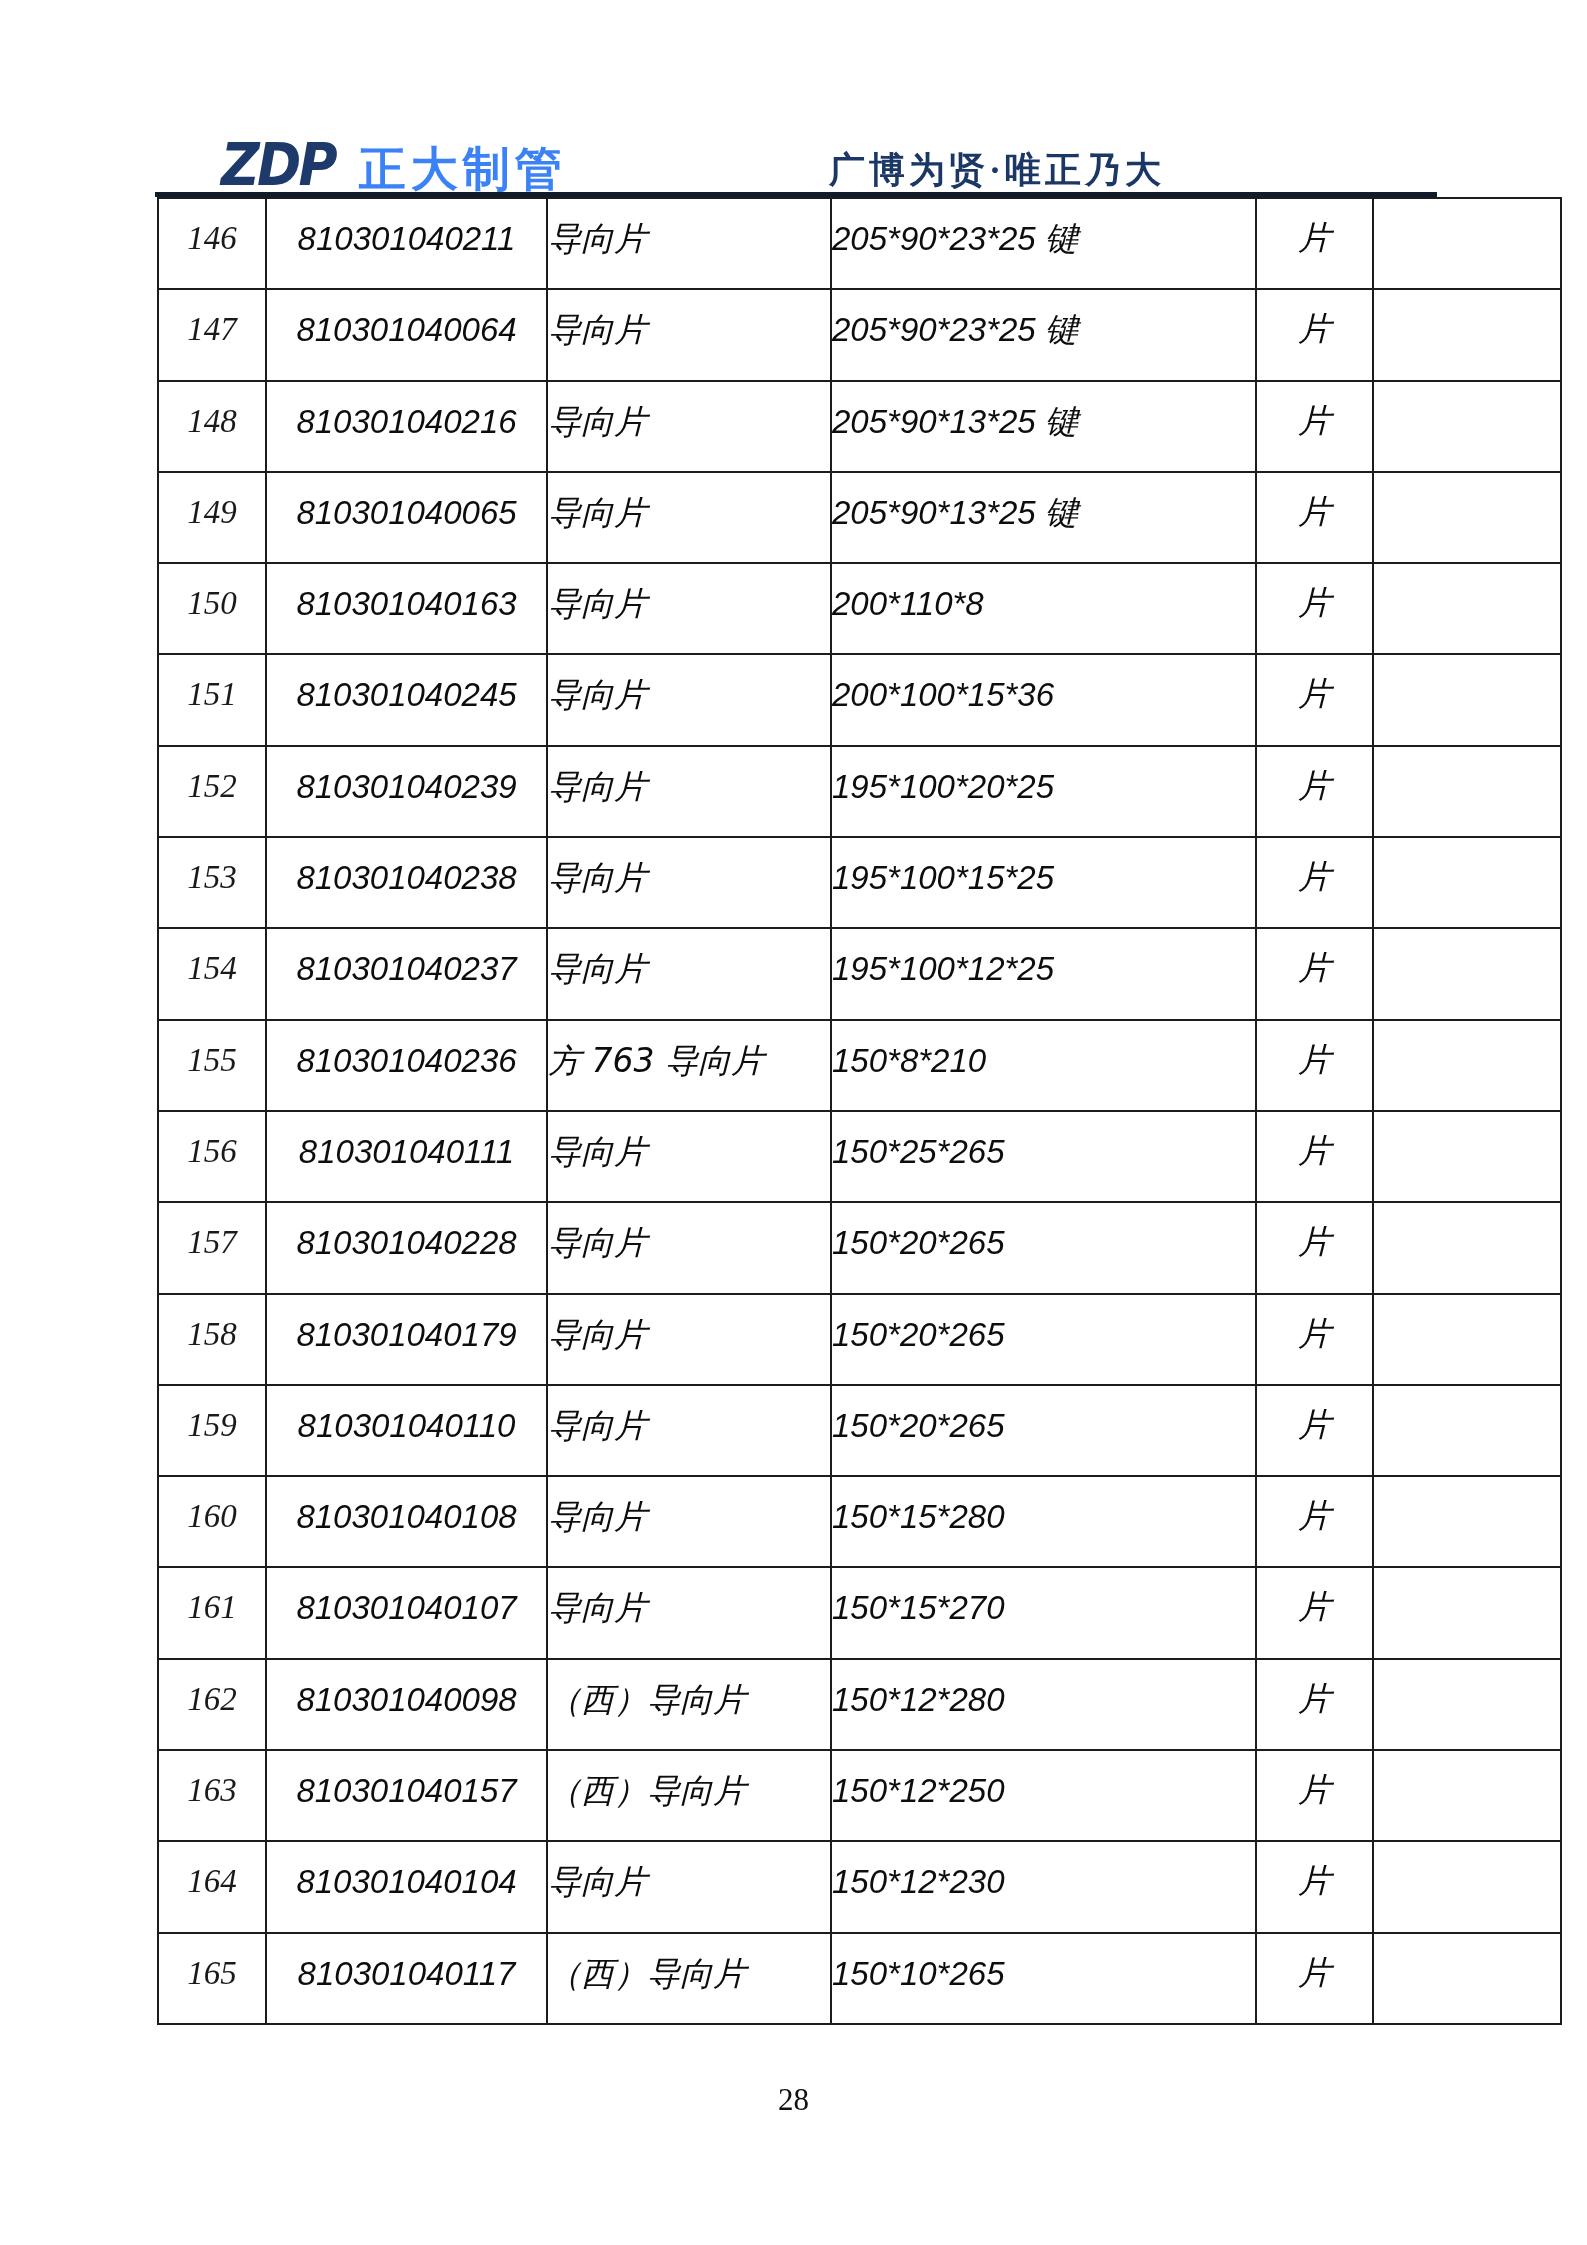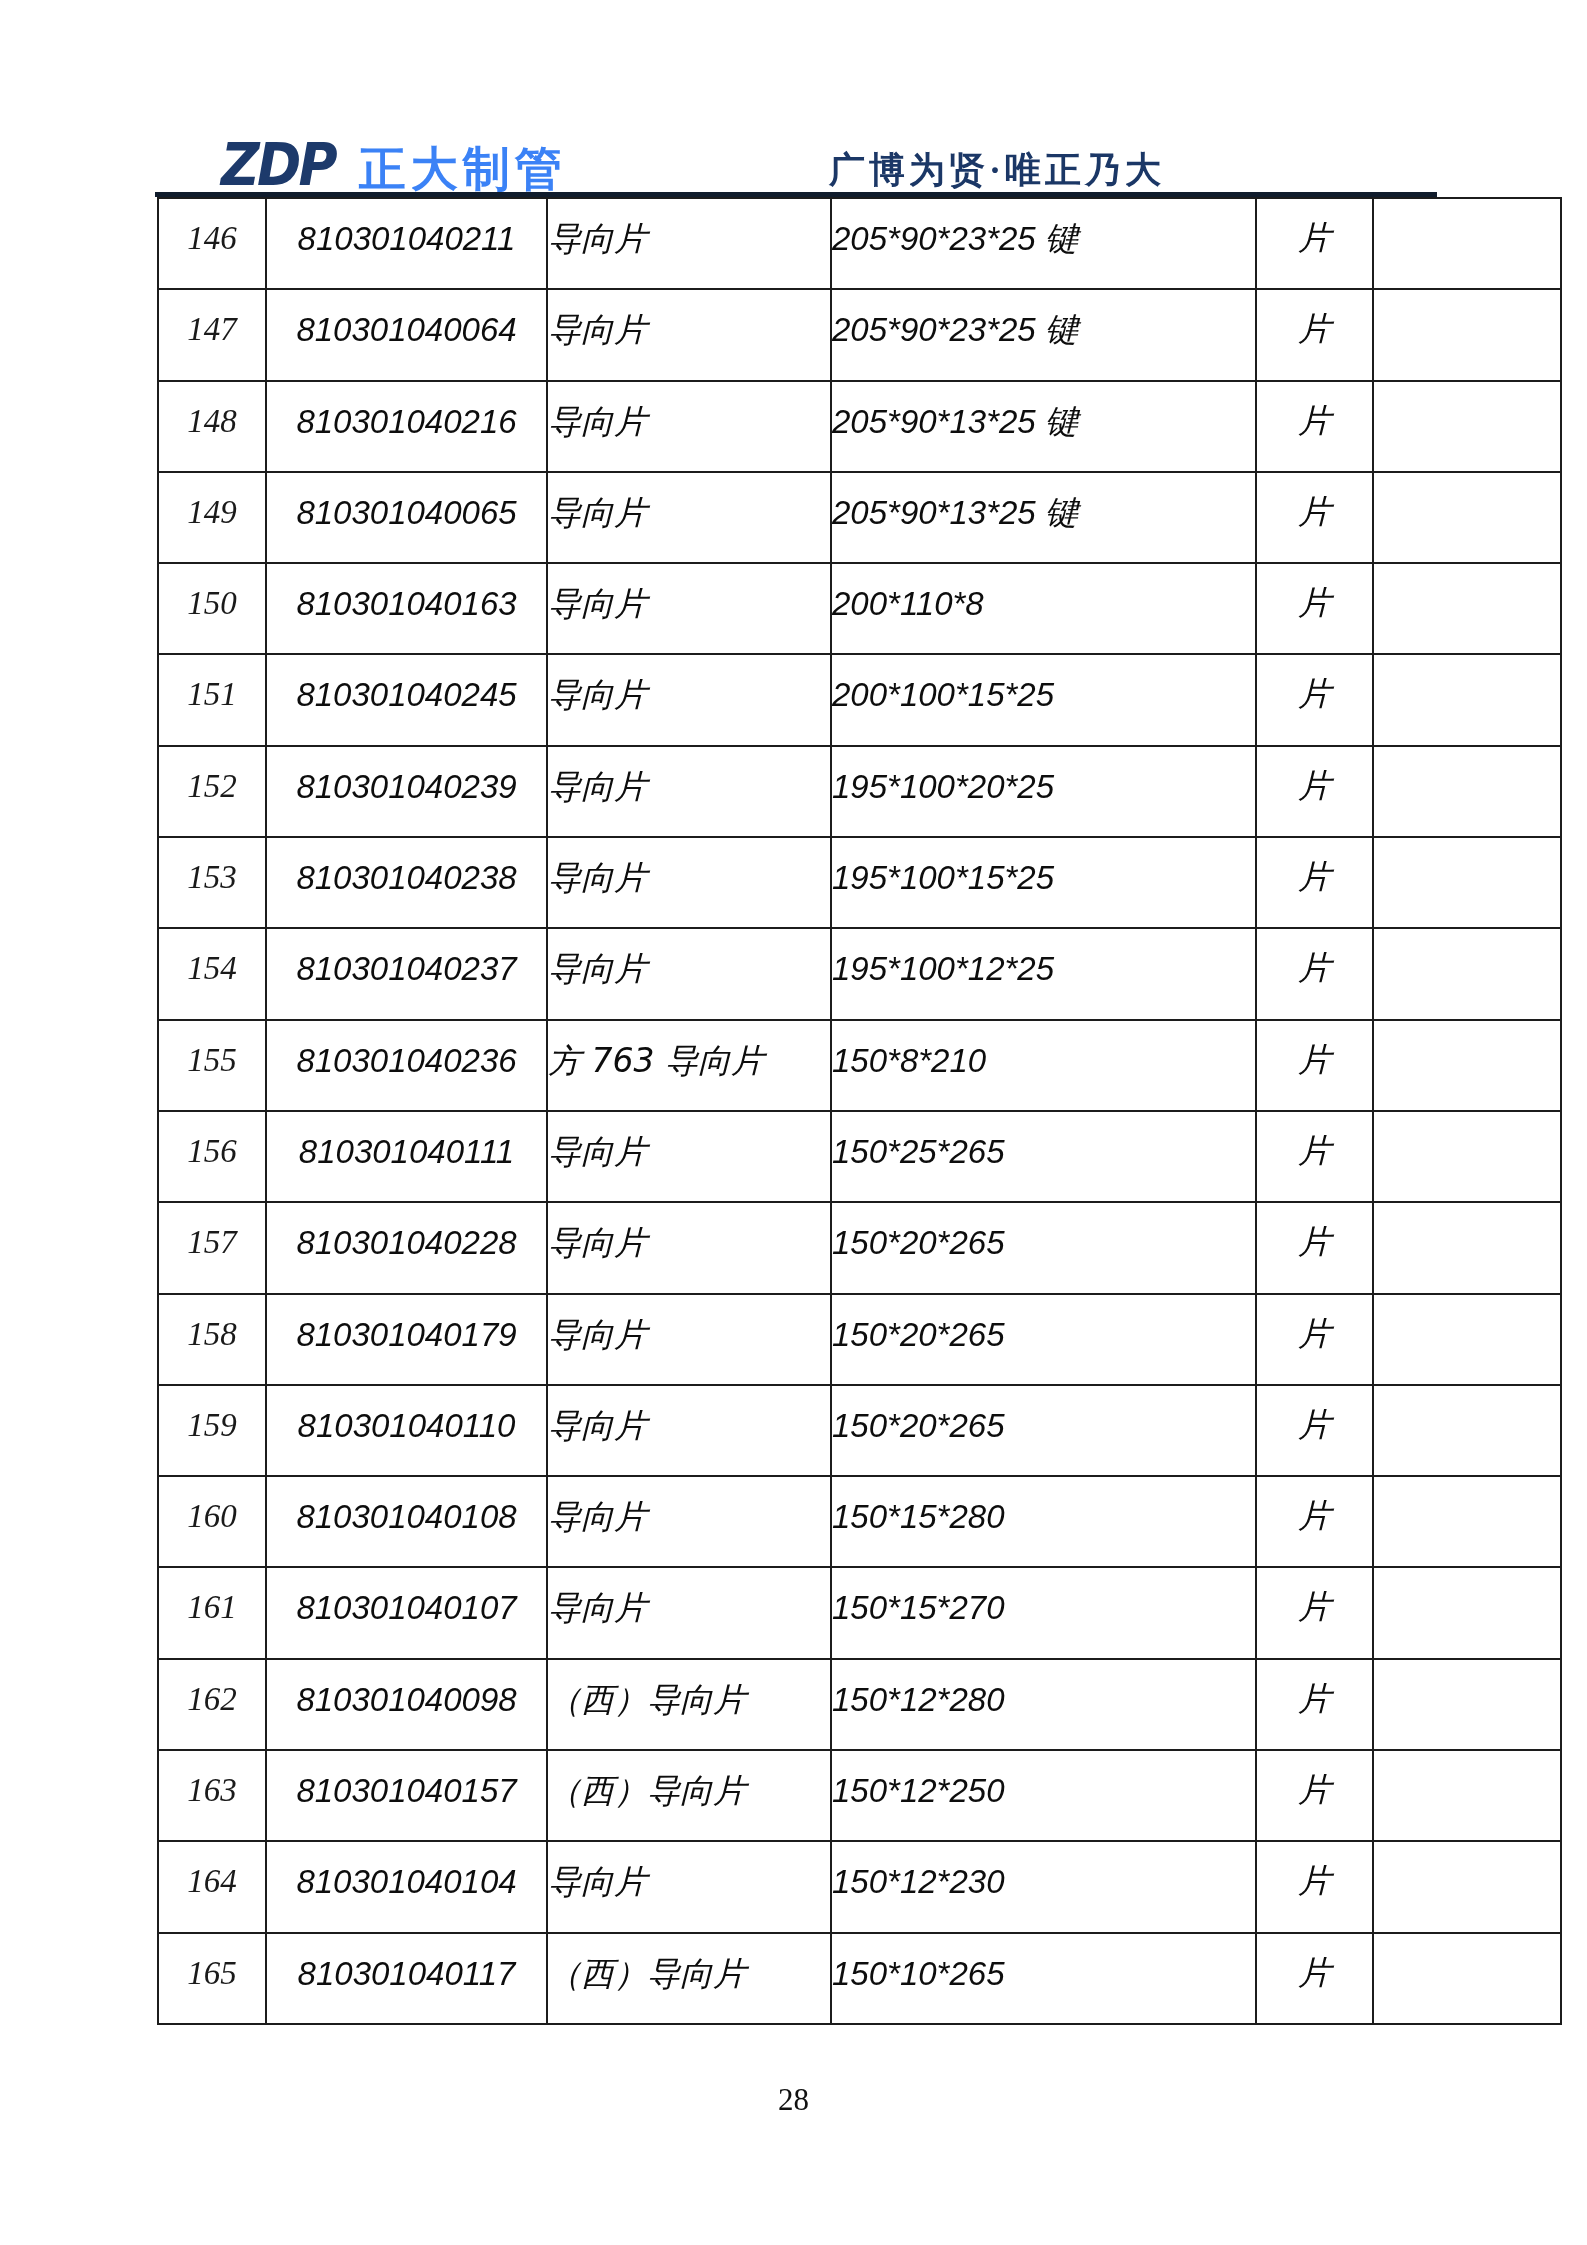--- a/index.html
+++ b/index.html
@@ -188,21 +188,21 @@
     <td class="c-name">导向片</td>
     <td class="c-spec">200*110*8</td>
     <td class="c-unit">片</td>
     <td class="c-blank"></td>
   </tr>
 
   <tr>
     <td class="c-num">151</td>
     <td class="c-code">810301040245</td>
     <td class="c-name">导向片</td>
-    <td class="c-spec">200*100*15*25</td>
+    <td class="c-spec">200*100*15*36</td>
     <td class="c-unit">片</td>
     <td class="c-blank"></td>
   </tr>
 
   <tr>
     <td class="c-num">152</td>
     <td class="c-code">810301040239</td>
     <td class="c-name">导向片</td>
     <td class="c-spec">195*100*20*25</td>
     <td class="c-unit">片</td>

